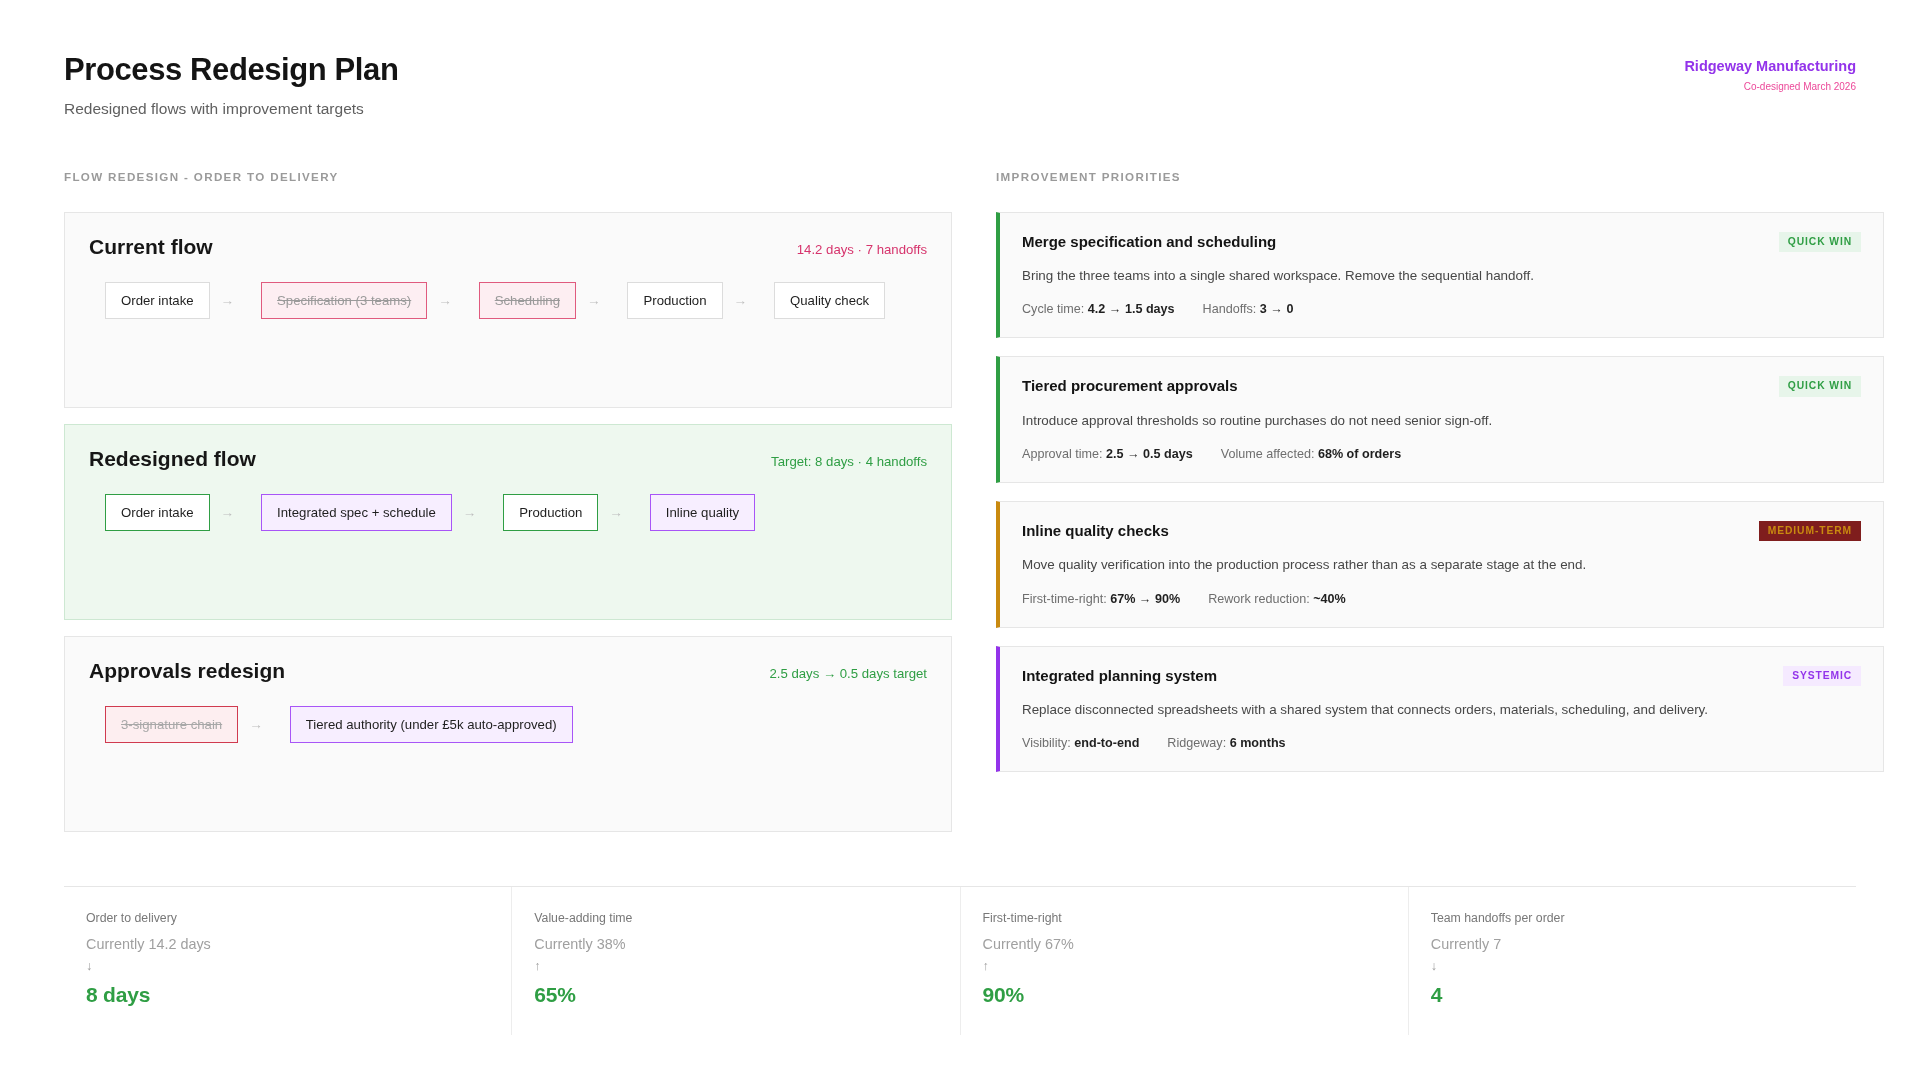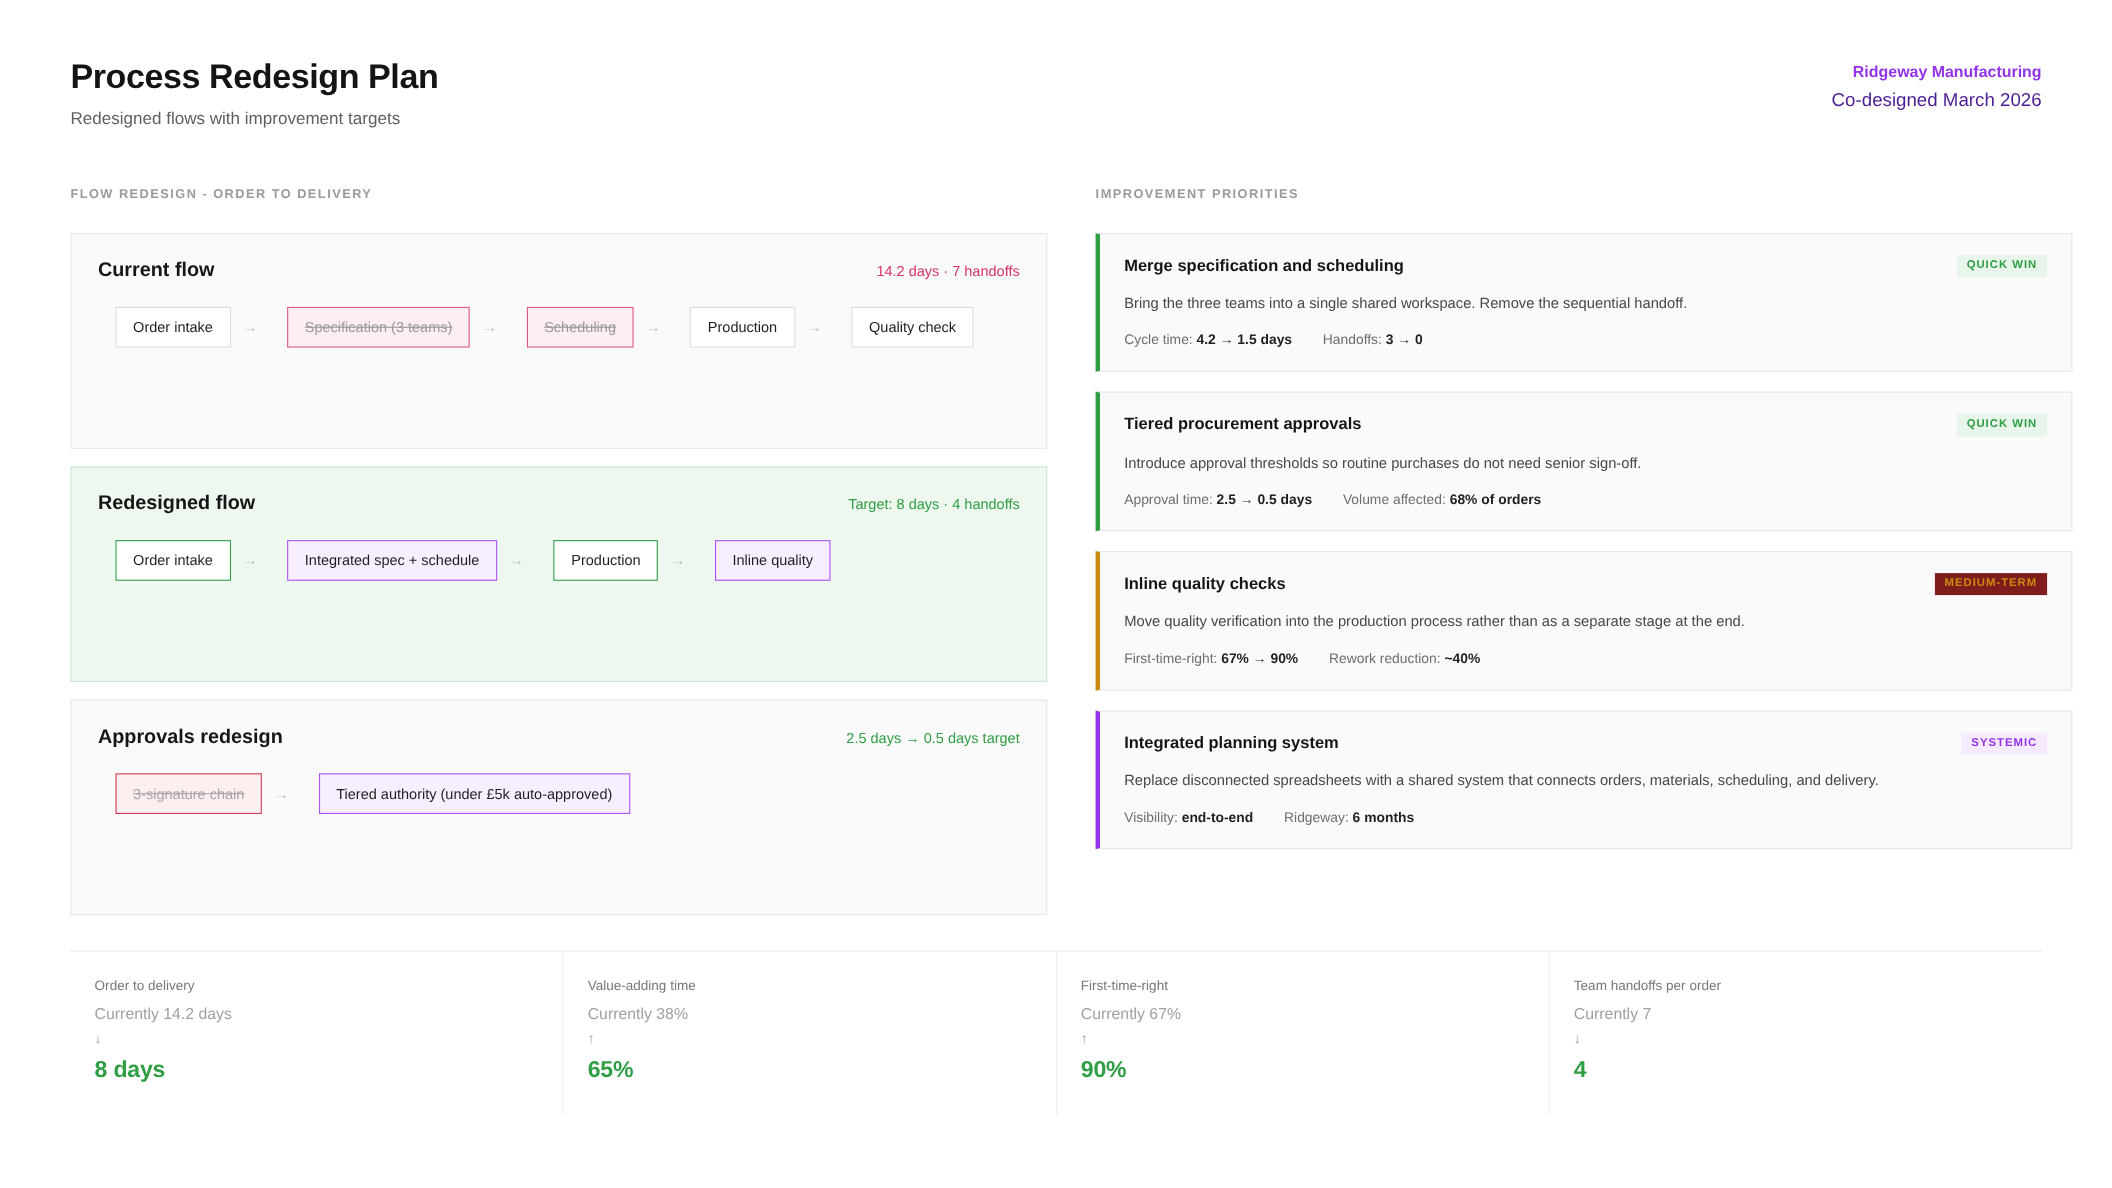--- a/index.html
+++ b/index.html
@@ -43,21 +43,21 @@
   .header-right {
     display: flex; flex-direction: column;
     align-items: flex-end; gap: 7px;
     padding-top: 4px;
   }
   .org-name {
     font-size: 14.5px;
     font-weight: 700;
     color: #9333ea;
   }
-  .org-meta { font-size: 17px; color: #4c1d95; }
+  .org-meta { font-size: 10px; color: #ec4899; }
 
   
   .columns {
     display: flex;
     gap: 44px;
     margin-top: 52px;
   }
   .col-left  { width: 888px; flex: 0 0 888px; }
   .col-right { width: 888px; flex: 0 0 888px; }
 
@@ -84,21 +84,21 @@
     border-color: #cde8d2;
   }
   .flow-card.approvals  { height: 196px; }
 
   .flow-head {
     display: flex;
     justify-content: space-between;
     align-items: baseline;
     margin-bottom: 23px;
   }
-  .flow-title { font-size: 18px; font-weight: 700; color: #161616; }
+  .flow-title { font-size: 21px; font-weight: 700; color: #161616; }
   .flow-metric { font-size: 13.2px; font-weight: 400; }
   .flow-metric.neg { color: #d6336c; }
   .flow-metric.pos { color: #2f9e44; }
 
   .flow-steps { display: flex; align-items: center; flex-wrap: nowrap; }
 
   .step {
     border: 1px solid #dcdcdc;
     background: #ffffff;
     padding: 9px 15px;
@@ -182,21 +182,21 @@
     font-size: 12.6px;
     color: #6e6e6e;
   }
   .pc-stat b { color: #1f1f1f; font-weight: 700; }
 
   
   .metrics {
     position: absolute;
     left: 64px;
     right: 64px;
-    top: 864px;
+    top: 886px;
     display: flex;
     border-top: 1px solid #e6e6e6;
   }
   .metric {
     flex: 1 1 0;
     padding: 24px 22px 28px 22px;
     border-right: 1px solid #ededed;
   }
   .metric:last-child { border-right: none; }
   .metric-label { font-size: 12.3px; color: #787878; }

